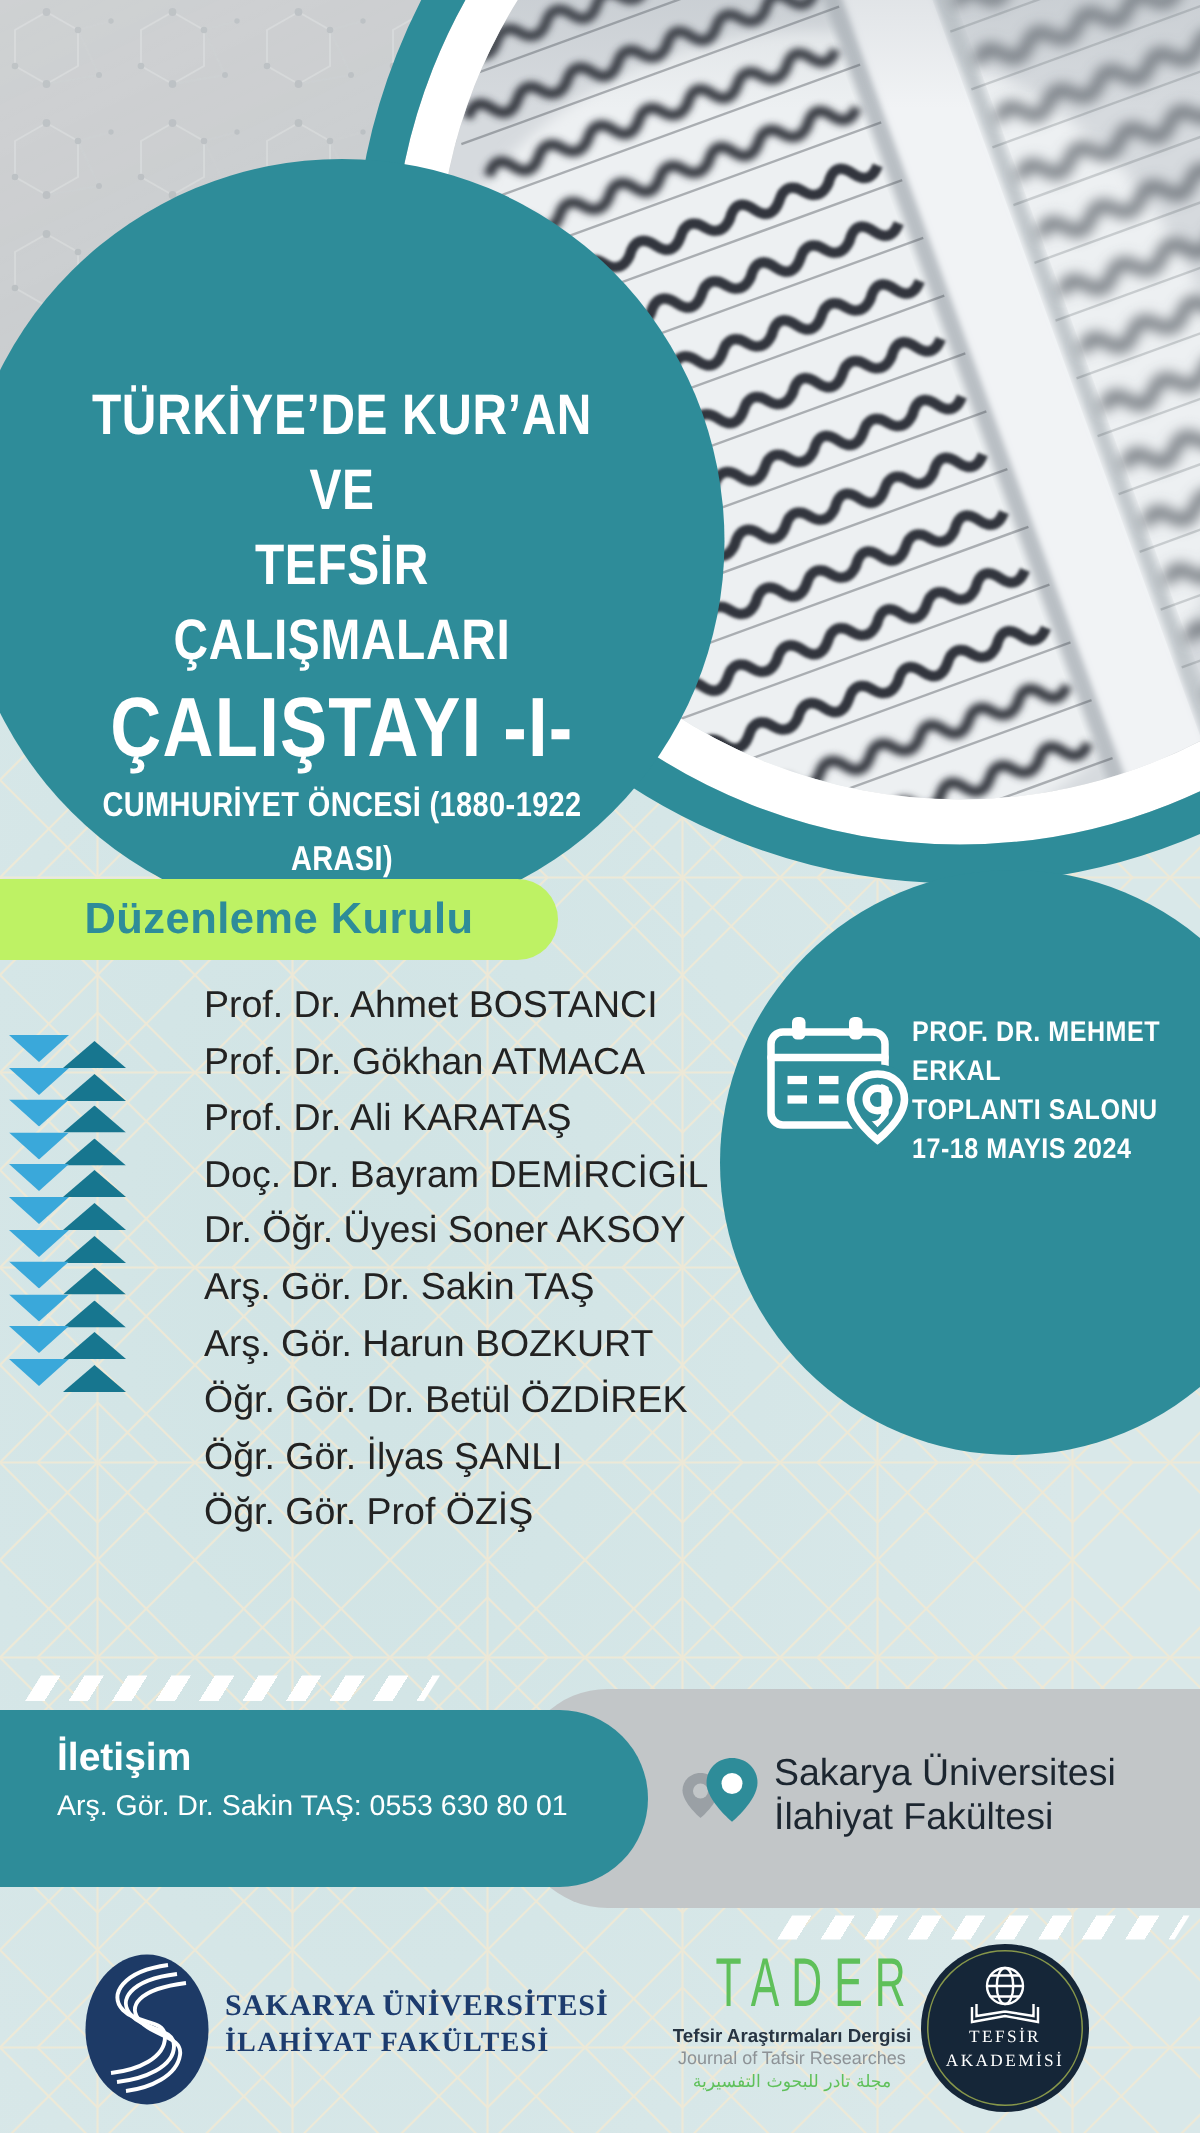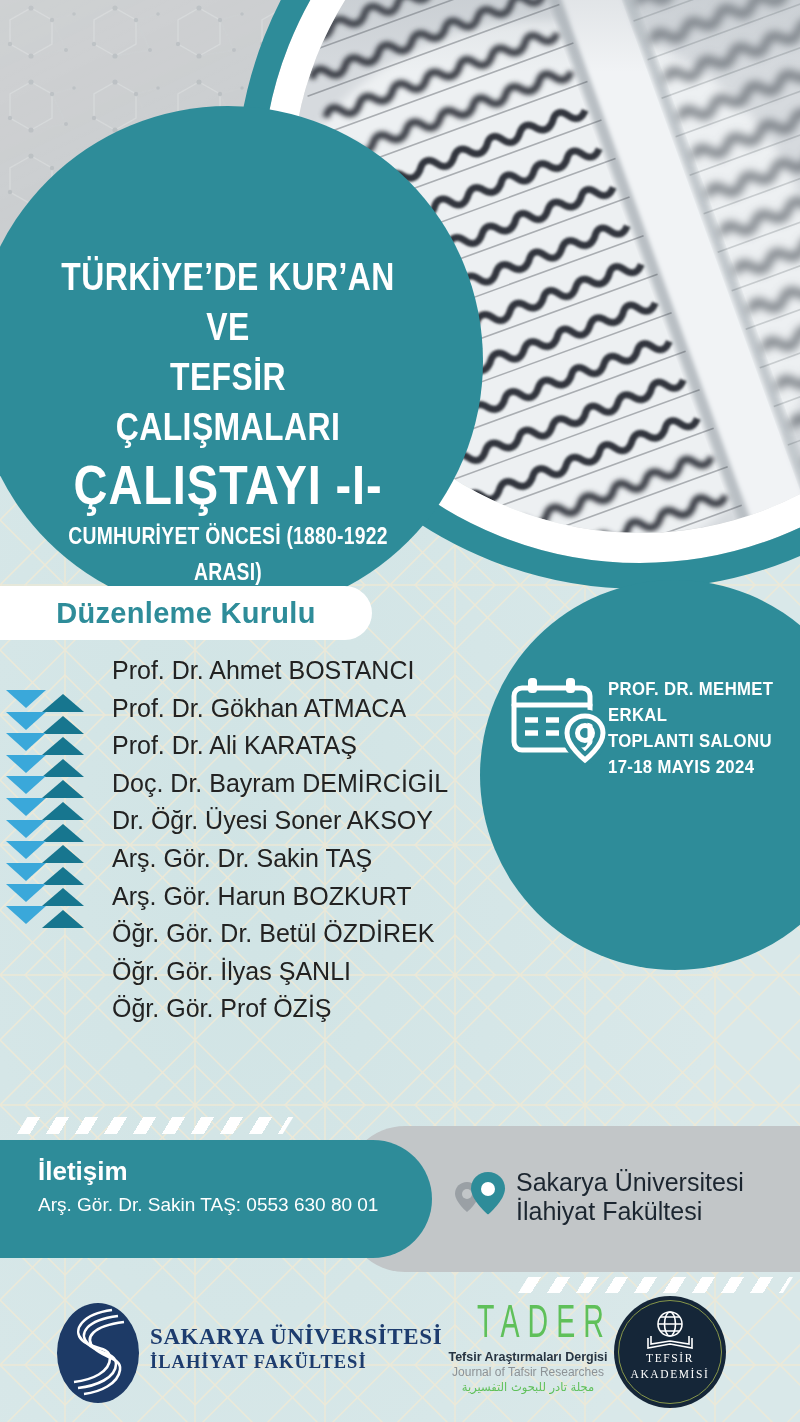--- a/index.html
+++ b/index.html
@@ -24,25 +24,25 @@
   .title-text .l4{font-size:23px;line-height:36px;transform:scaleX(.84);letter-spacing:.3px;}
 
   
   .event-circle{position:absolute;left:480px;top:580px;width:390px;height:390px;border-radius:50%;
     background:#2e8c99;z-index:3;}
   .event-icon{position:absolute;left:26px;top:92px;}
   .event-text{position:absolute;left:128px;top:96px;width:250px;color:#fff;font-weight:700;
     font-size:19px;line-height:26px;transform:scaleX(.88);transform-origin:left;letter-spacing:.4px;}
 
   
-  .committee-pill{position:absolute;left:0;top:586px;width:372px;height:54px;background:#ffffff;
+  .committee-pill{position:absolute;left:0;top:586px;width:372px;height:54px;background:#bef264;
     border-radius:0 27px 27px 0;z-index:4;display:flex;align-items:center;justify-content:center;}
   .committee-pill span{color:#2e8c99;font-size:29px;font-weight:700;letter-spacing:.3px;}
   .member-list{position:absolute;left:112px;top:652px;z-index:4;list-style:none;margin:0;padding:0;}
-  .member-list li{height:37.6px;line-height:37.6px;font-size:25px;color:#222;white-space:nowrap;}
+  .member-list li{height:37.6px;line-height:37.6px;font-size:25px;color:#222;white-space:nowrap;margin-left:24px;}
   #triangles{position:absolute;left:6px;top:690px;z-index:4;width:90px;}
   .tri-row{position:relative;height:21.6px;}
   .tri-down{position:absolute;left:0;top:0;}
   .tri-up{position:absolute;left:36px;top:4px;}
 
   
   .stripes{position:absolute;height:17px;z-index:6;transform:skewX(-32deg);
     background:repeating-linear-gradient(90deg,#fff 0 13px,rgba(255,255,255,0) 13px 29px);}
   .stripes.top-left{left:22px;top:1117px;width:266px;}
   .stripes.bottom-right{left:523px;top:1277px;width:265px;height:16px;}
@@ -55,21 +55,21 @@
   .contact-bar{position:absolute;left:0;top:1140px;width:432px;height:118px;background:#2e8c99;
     border-radius:0 60px 60px 0;z-index:5;color:#fff;}
   .contact-bar .inner{position:absolute;left:38px;top:16px;}
   .contact-bar h3{margin:0 0 4px 0;font-size:26px;font-weight:700;}
   .contact-bar .line{font-size:19px;line-height:27px;white-space:nowrap;}
 
   
   .footer{position:absolute;left:0;top:1290px;width:800px;height:132px;z-index:4;}
   .sau-logo{position:absolute;left:52px;top:10px;}
   .sau-text{position:absolute;left:150px;top:34px;color:#1d3c6e;font-family:"Liberation Serif",serif;font-weight:700;}
-  .sau-text .s1{font-size:23px;letter-spacing:.6px;line-height:26px;}
+  .sau-text .s1{font-size:20px;letter-spacing:.6px;line-height:26px;}
   .sau-text .s2{font-size:18.5px;letter-spacing:1px;line-height:24px;}
   .tader{position:absolute;left:438px;top:6px;width:180px;text-align:center;}
   .tader .letters{color:#5fc05a;font-size:46px;font-weight:400;line-height:50px;letter-spacing:13px;
     transform:scaleX(.62);transform-origin:center;white-space:nowrap;margin-left:6px;}
   .tader .t1{font-size:12.5px;font-weight:700;color:#273442;line-height:15px;margin-top:4px;}
   .tader .t2{font-size:12px;color:#8d9296;line-height:15px;}
   .tader .t3{font-size:11.5px;color:#5fc05a;line-height:15px;font-family:"DejaVu Sans",sans-serif;}
   .ta-circle{position:absolute;left:614px;top:6px;width:112px;height:112px;border-radius:50%;background:#152638;}
   .ta-ring{position:absolute;inset:4px;border:1.5px solid #87974a;border-radius:50%;}
   .ta-glyph{position:absolute;left:28px;top:12px;}

